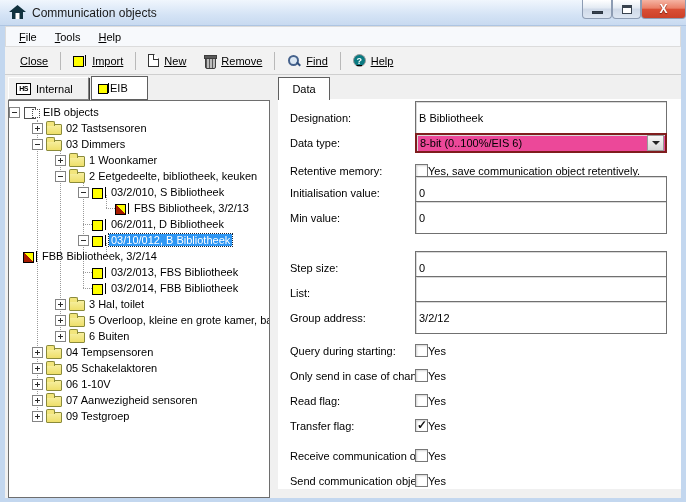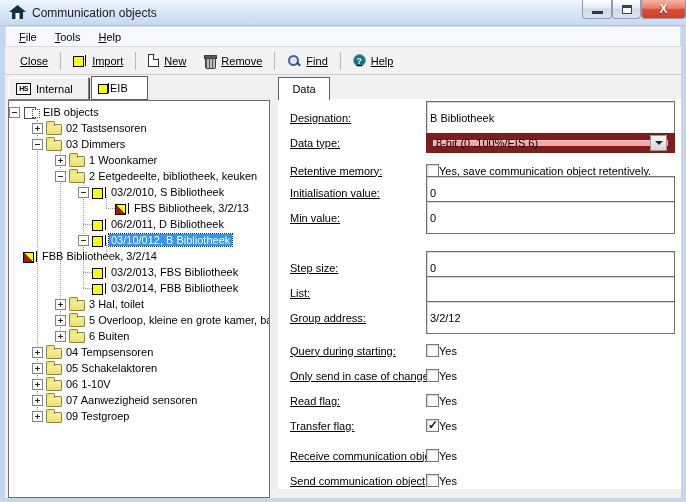--- a/index.html
+++ b/index.html
@@ -101,24 +101,24 @@
   .ico-comm::before { content:""; position:absolute; left:0; top:2px; width:9px; height:9px; background:#ffff00; border:1px solid #000; }
   .ico-comm::after { content:""; position:absolute; right:1px; top:1px; width:1px; height:11px; background:#000; }
   .ico-sub::before { background:linear-gradient(225deg,#ffff00 48%,#a61b00 48%); }
 
   .tlabel { margin-left:4px; }
   .trow.sel .tlabel { background:#2e97f4; color:#fff; padding:0 2px; margin-left:2px; outline:1px dotted #123; }
 
   
   .fpanel { position:absolute; left:278px; top:99px; width:403px; height:390px; background:#fff; z-index:1; }
   .frow { position:absolute; left:12px; right:6px; height:21px; display:flex; align-items:center; }
-  .flabel { width:136px; flex:none; white-space:nowrap; overflow:hidden;text-decoration:underline; }
+  .flabel { width:125px; flex:none; white-space:nowrap; overflow:hidden; }
   .ftext { width:252px; height:33px; border:1px solid #707070; padding:0 3px;
     font:11px "Liberation Sans",sans-serif; background:#fff; box-shadow:inset 1px 1px 0 #d9d9d9; }
-  .dropdown { width:252px; height:20px; border:7px solid #7f1d1d; background:#fca5a5; display:flex;
+  .dropdown { width:252px; height:20px; border:2px solid #7f1d1d; background:#ec4899; display:flex;
     align-items:center; box-shadow:inset 1px 1px 0 #d9d9d9; }
   .dd-text { flex:1; padding-left:3px; }
   .dd-btn { width:17px; height:16px; margin-right:1px; background:linear-gradient(#f8f8f8,#d6d6d6);
     border:1px solid #999; display:flex; align-items:center; justify-content:center; }
   .dd-arrow { width:0; height:0; border-left:4px solid transparent; border-right:4px solid transparent; border-top:4px solid #222; }
   .checkbox { width:13px; height:13px; border:1px solid #777; background:#fff; position:relative; flex:none;
     box-shadow:inset 1px 1px 2px rgba(0,0,0,.18); }
   .checkbox.checked::after { content:"\2713"; position:absolute; left:1px; top:-2px; font-size:12px; font-weight:bold; color:#111; }
   .chklabel { margin-left:0; white-space:nowrap; }
 </style>

